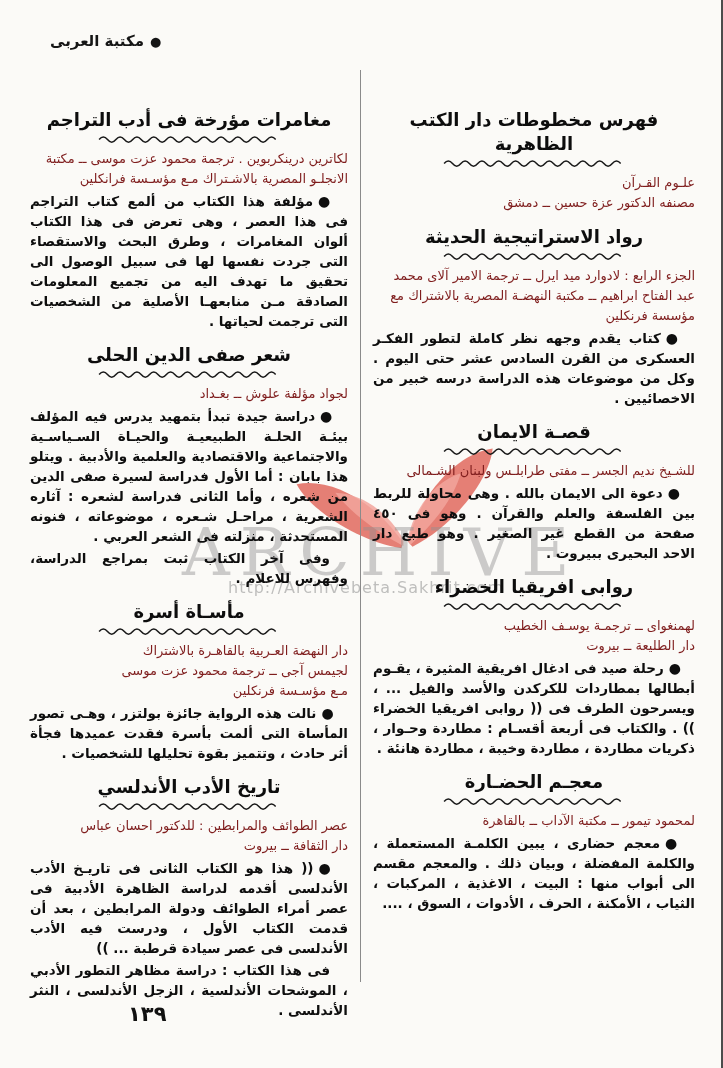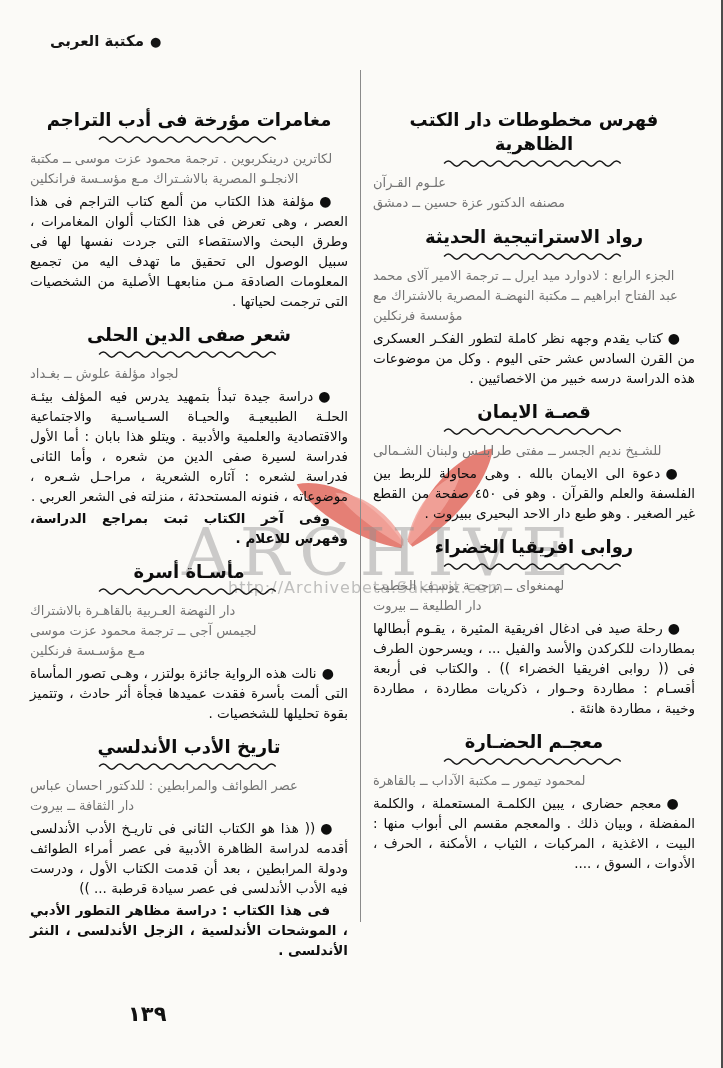--- a/index.html
+++ b/index.html
@@ -34,26 +34,26 @@
   }
   .book-section{margin:0 0 12px 0;}
   .sec-title{
     margin:0 0 2px 0;
     font-size:18px;line-height:24px;font-weight:700;
     text-align:center;color:#0d0d0d;
   }
   .wave{display:block;margin:0 auto 6px auto;}
   .byline{
     font-size:13px;line-height:20px;font-weight:400;
-    text-align:left;color:#737373;
+    text-align:right;color:#7f1d1d;
   }
   .bylines{margin-bottom:2px;}
   .review{
     margin:2px 0 0 0;
-    font-size:13.5px;line-height:20px;font-weight:400;
+    font-size:13.5px;line-height:20px;font-weight:700;
     text-align:justify;color:#0e0e0e;
     text-indent:14px;
   }
   .review.no-bullet{text-indent:18px;font-weight:700;}
   .bullet{
     font-size:14px;margin-left:5px;text-indent:0;
   }
   .page-number{
     position:absolute;top:1002px;left:128px;
     font-size:21px;font-weight:700;color:#111;

